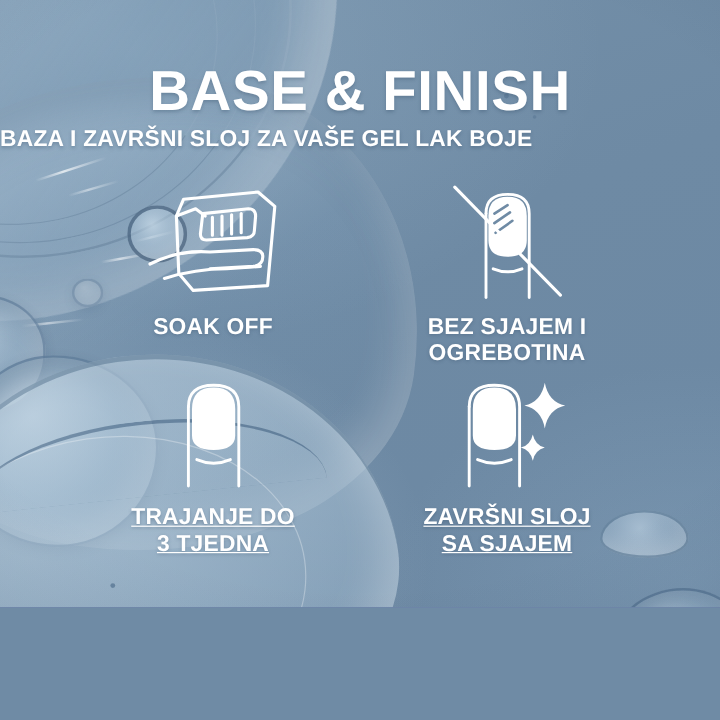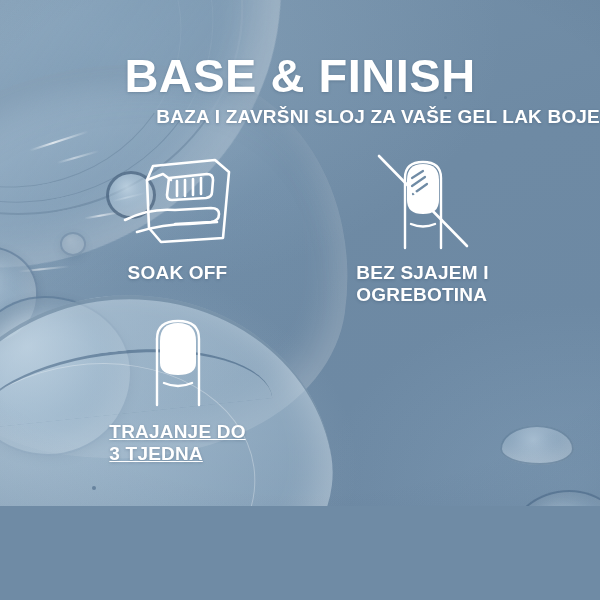--- a/index.html
+++ b/index.html
@@ -172,21 +172,21 @@
     color: #ffffff;
     font-size: 47px;
     font-weight: bold;
     letter-spacing: 0.5px;
     line-height: 1;
     text-shadow: 0 1px 3px rgba(40,64,90,0.28);
   }
   .subtitle {
     position: absolute;
     top: 106px; left: 0; right: 0;
-    text-align: right;
+    text-align: left;
     color: #ffffff;
     font-size: 19px;
     font-weight: bold;
     letter-spacing: 0.2px;
     text-shadow: 0 1px 3px rgba(40,64,90,0.30);
   }
 
   .grid {
     position: absolute;
     top: 150px; left: 60px; right: 60px;
@@ -201,20 +201,21 @@
     align-items: center;
   }
   .icon-wrap {
     height: 100px;
     display: flex;
     align-items: center;
     justify-content: center;
   }
   .cell-label {
     margin-top: 12px;
+    text-align: center;
     color: #ffffff;
     font-size: 19px;
     font-weight: bold;
     line-height: 1.18;
     letter-spacing: 0.2px;
     white-space: pre-line;
     text-shadow: 0 1px 3px rgba(40,64,90,0.30);
   }
   .cell-r2 .icon-wrap { height: 95px; align-items: flex-end; }
   .cell-r2 .cell-label { margin-top: 16px; text-decoration: underline; }
@@ -325,16 +326,34 @@
               <path d="M22 26 L22 92"></path>
               <path d="M29 70 Q43 76 57 70"></path>
             </g>
             <path d="M43 10 Q61 10 61 28 L61 50 Q61 62 43 62 Q25 62 25 50 L25 28 Q25 10 43 10 Z" fill="#ffffff"></path>
           </svg>
         </div>
         <div class="cell-label">TRAJANJE DO
 3 TJEDNA</div>
       </div>
 
+      <div class="cell cell-r2">
+        <div class="icon-wrap">
+          <svg width="108" height="92" viewBox="0 0 108 92" fill="none">
+            <g stroke="#ffffff" stroke-width="2.4" stroke-linecap="round" fill="none">
+              <path d="M22 26 Q22 8 43 8 Q64 8 64 26 L64 92"></path>
+              <path d="M22 26 L22 92"></path>
+              <path d="M29 70 Q43 76 57 70"></path>
+            </g>
+            <path d="M43 10 Q61 10 61 28 L61 50 Q61 62 43 62 Q25 62 43 62 Q25 62 25 50 L25 28 Q25 10 43 10 Z" fill="#ffffff"></path>
+
+            <path d="M85 6 Q88 22 102 25 Q88 28 85 44 Q82 28 68 25 Q82 22 85 6 Z" fill="#ffffff"></path>
+
+            <path d="M75 49 Q77 58 85 60 Q77 62 75 71 Q73 62 65 60 Q73 58 75 49 Z" fill="#ffffff"></path>
+          </svg>
+        </div>
+        <div class="cell-label">ZAVRŠNI SLOJ
+SA SJAJEM</div>
+      </div>
 
     </div>
   </div>
 </div>
 
 </body></html>

